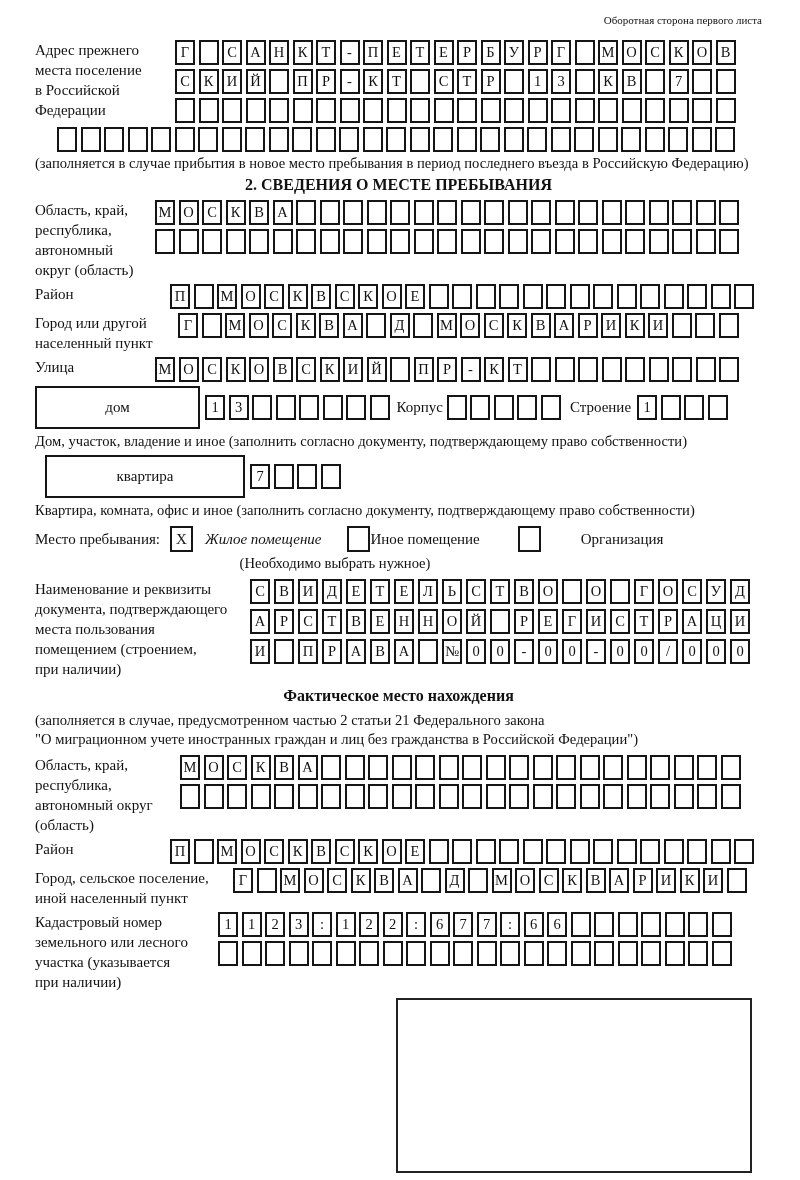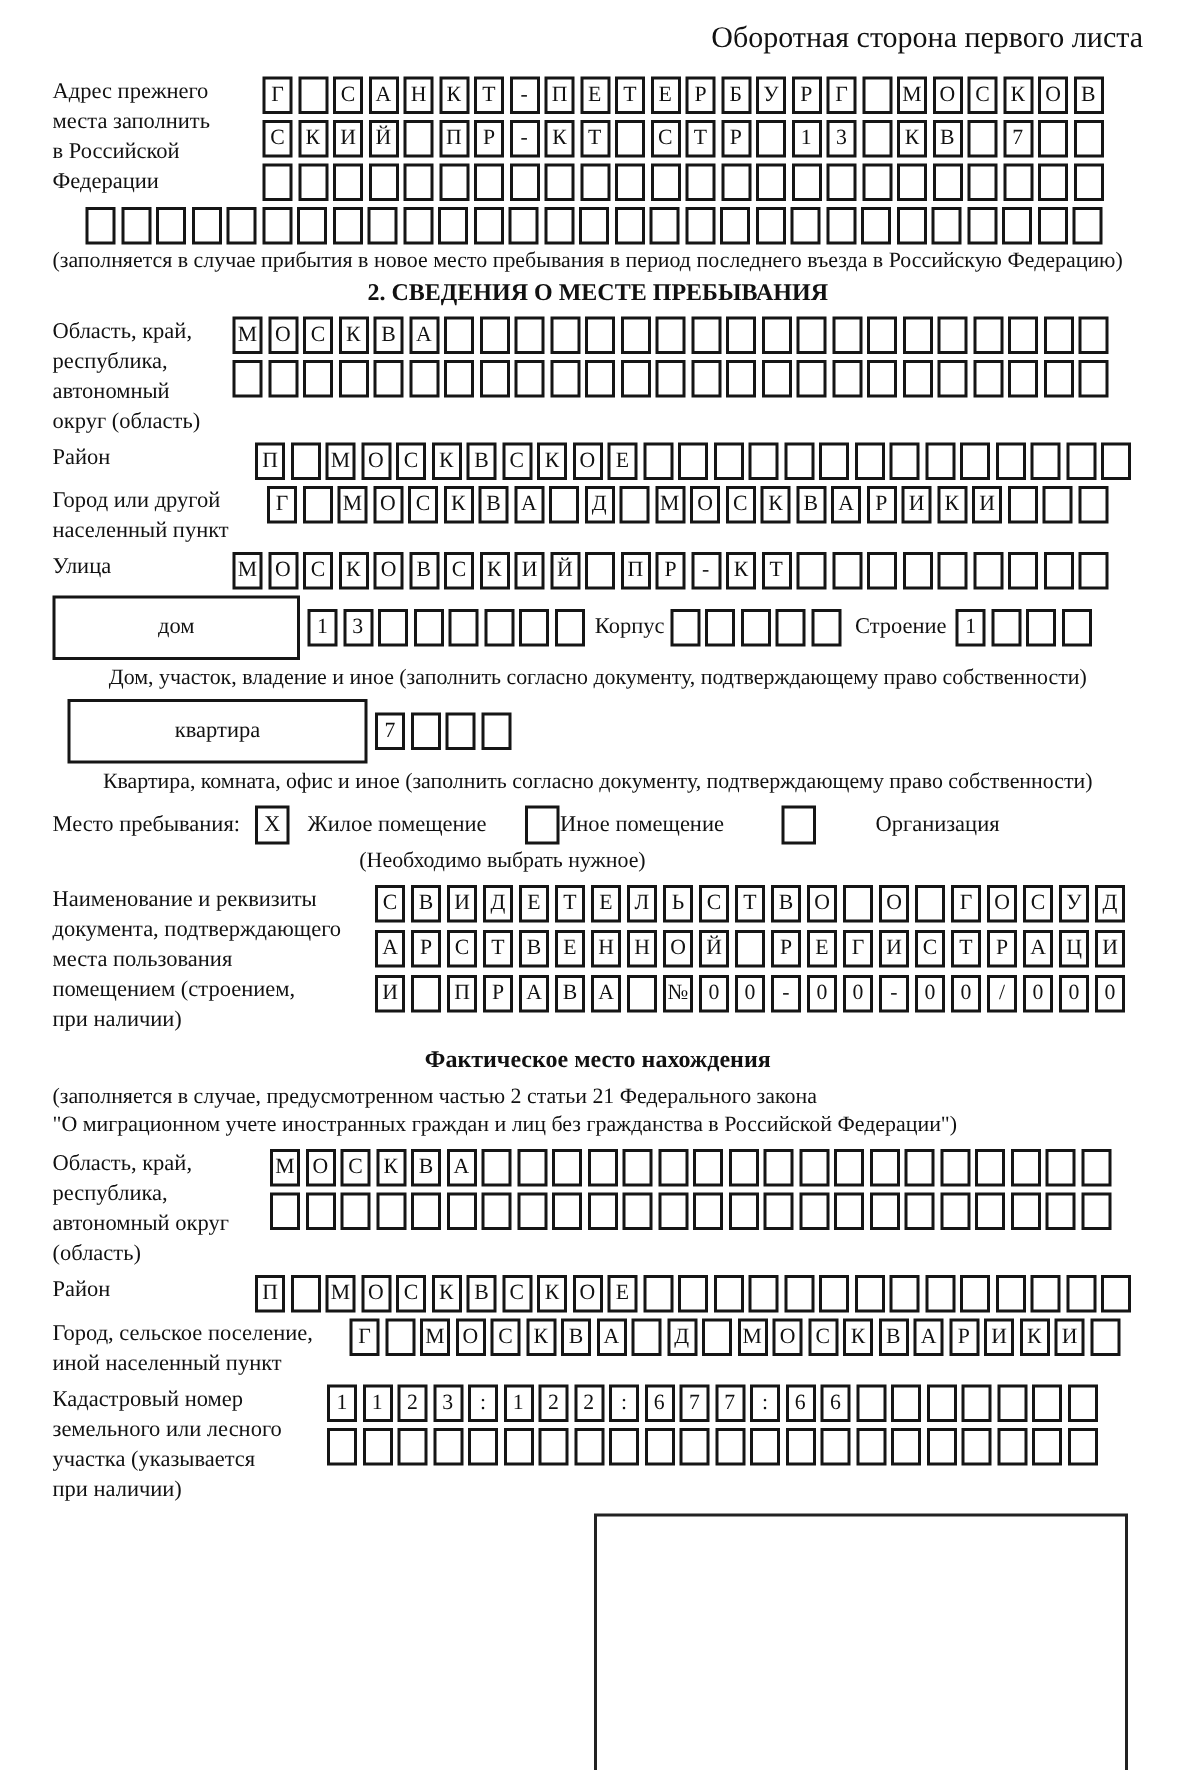--- a/index.html
+++ b/index.html
@@ -2,36 +2,36 @@
 <html><head>
 <meta charset="utf-8">
 <style>
   html,body{margin:0;padding:0;background:#ffffff;}
   body{
     width:800px;height:1180px;overflow:hidden;
     font-family:"Liberation Serif","DejaVu Serif",serif;
     color:#111;
   }
   .page{padding:14px 38px 0 35px;width:727px;}
-  .corner-note{font-size:20px;text-align:right;margin-bottom:14px;}
+  .corner-note{font-size:11px;text-align:right;margin-bottom:14px;}
   
   .frow{display:flex;align-items:flex-start;margin-bottom:4px;}
   .lbl{font-size:15px;line-height:20px;flex:none;}
   .w140{width:140px;} .w120{width:120px;} .w135{width:135px;}
   .w143{width:143px;} .w215{width:215px;} .w145{width:145px;}
   .w198{width:198px;} .w183{width:183px;}
   .rows{display:flex;flex-direction:column;gap:4px;}
   .cellrow{display:flex;gap:3.5px;flex:none;}
   .cell{
     flex:none;width:20px;height:25px;box-sizing:border-box;
     border:2px solid #151515;display:flex;align-items:center;justify-content:center;
     font-size:14.5px;line-height:1;background:#fff;
   }
   .fullrow{margin-left:22px;margin-bottom:2px;}
-  .note{font-size:14.6px;line-height:19px;text-align:center;}
+  .note{font-size:14.6px;line-height:19px;}
   .center{text-align:left;}
   .sec-title{font-size:16px;font-weight:bold;text-align:center;margin:3px 0 6px 0;}
   .widebox{
     flex:none;height:43px;box-sizing:border-box;border:2px solid #151515;
     display:flex;align-items:center;justify-content:center;font-size:15px;background:#fff;
   }
   .houserow{display:flex;align-items:center;margin-bottom:3px;}
   .inline-lbl{font-size:15px;flex:none;}
   .cbox{
     flex:none;width:23px;height:26px;box-sizing:border-box;border:2px solid #151515;
@@ -46,21 +46,21 @@
 </head>
 <body>
 
 <div class="page">
 
   <div class="corner-note">Оборотная сторона первого листа</div>
 
   <div class="frow">
     <div class="lbl w140">
         <div>Адрес прежнего</div>
-        <div>места заполнить</div>
+        <div>места поселение</div>
         <div>в Российской</div>
         <div>Федерации</div>
       </div>
     <div class="rows">
       <div class="cellrow">
           <span class="cell">Г</span>
           <span class="cell"></span>
           <span class="cell">С</span>
           <span class="cell">А</span>
           <span class="cell">Н</span>
@@ -370,21 +370,21 @@
         <span class="cell"></span>
         <span class="cell"></span>
         <span class="cell"></span>
       </span>
   </div>
   <div class="note">Квартира, комната, офис и иное (заполнить согласно документу, подтверждающему право собственности)</div>
 
   <div class="stayrow">
     <span>Место пребывания:</span>
     <span class="cbox" style="margin-left:10px;">X</span>
-    <span style="margin-left:12px;">Жилое помещение</span>
+    <span style="margin-left:12px;font-style:italic;">Жилое помещение</span>
     <span class="cbox" style="margin-left:26px;"></span>
     <span style="">Иное помещение</span>
     <span class="cbox" style="margin-left:38px;"></span>
     <span style="margin-left:40px;">Организация</span>
   </div>
   <div class="note" style="text-align:center;width:600px;">(Необходимо выбрать нужное)</div>
 
   <div class="frow doc-gap" style="margin-top:6px;">
     <div class="lbl w215">
         <div>Наименование и реквизиты</div>

